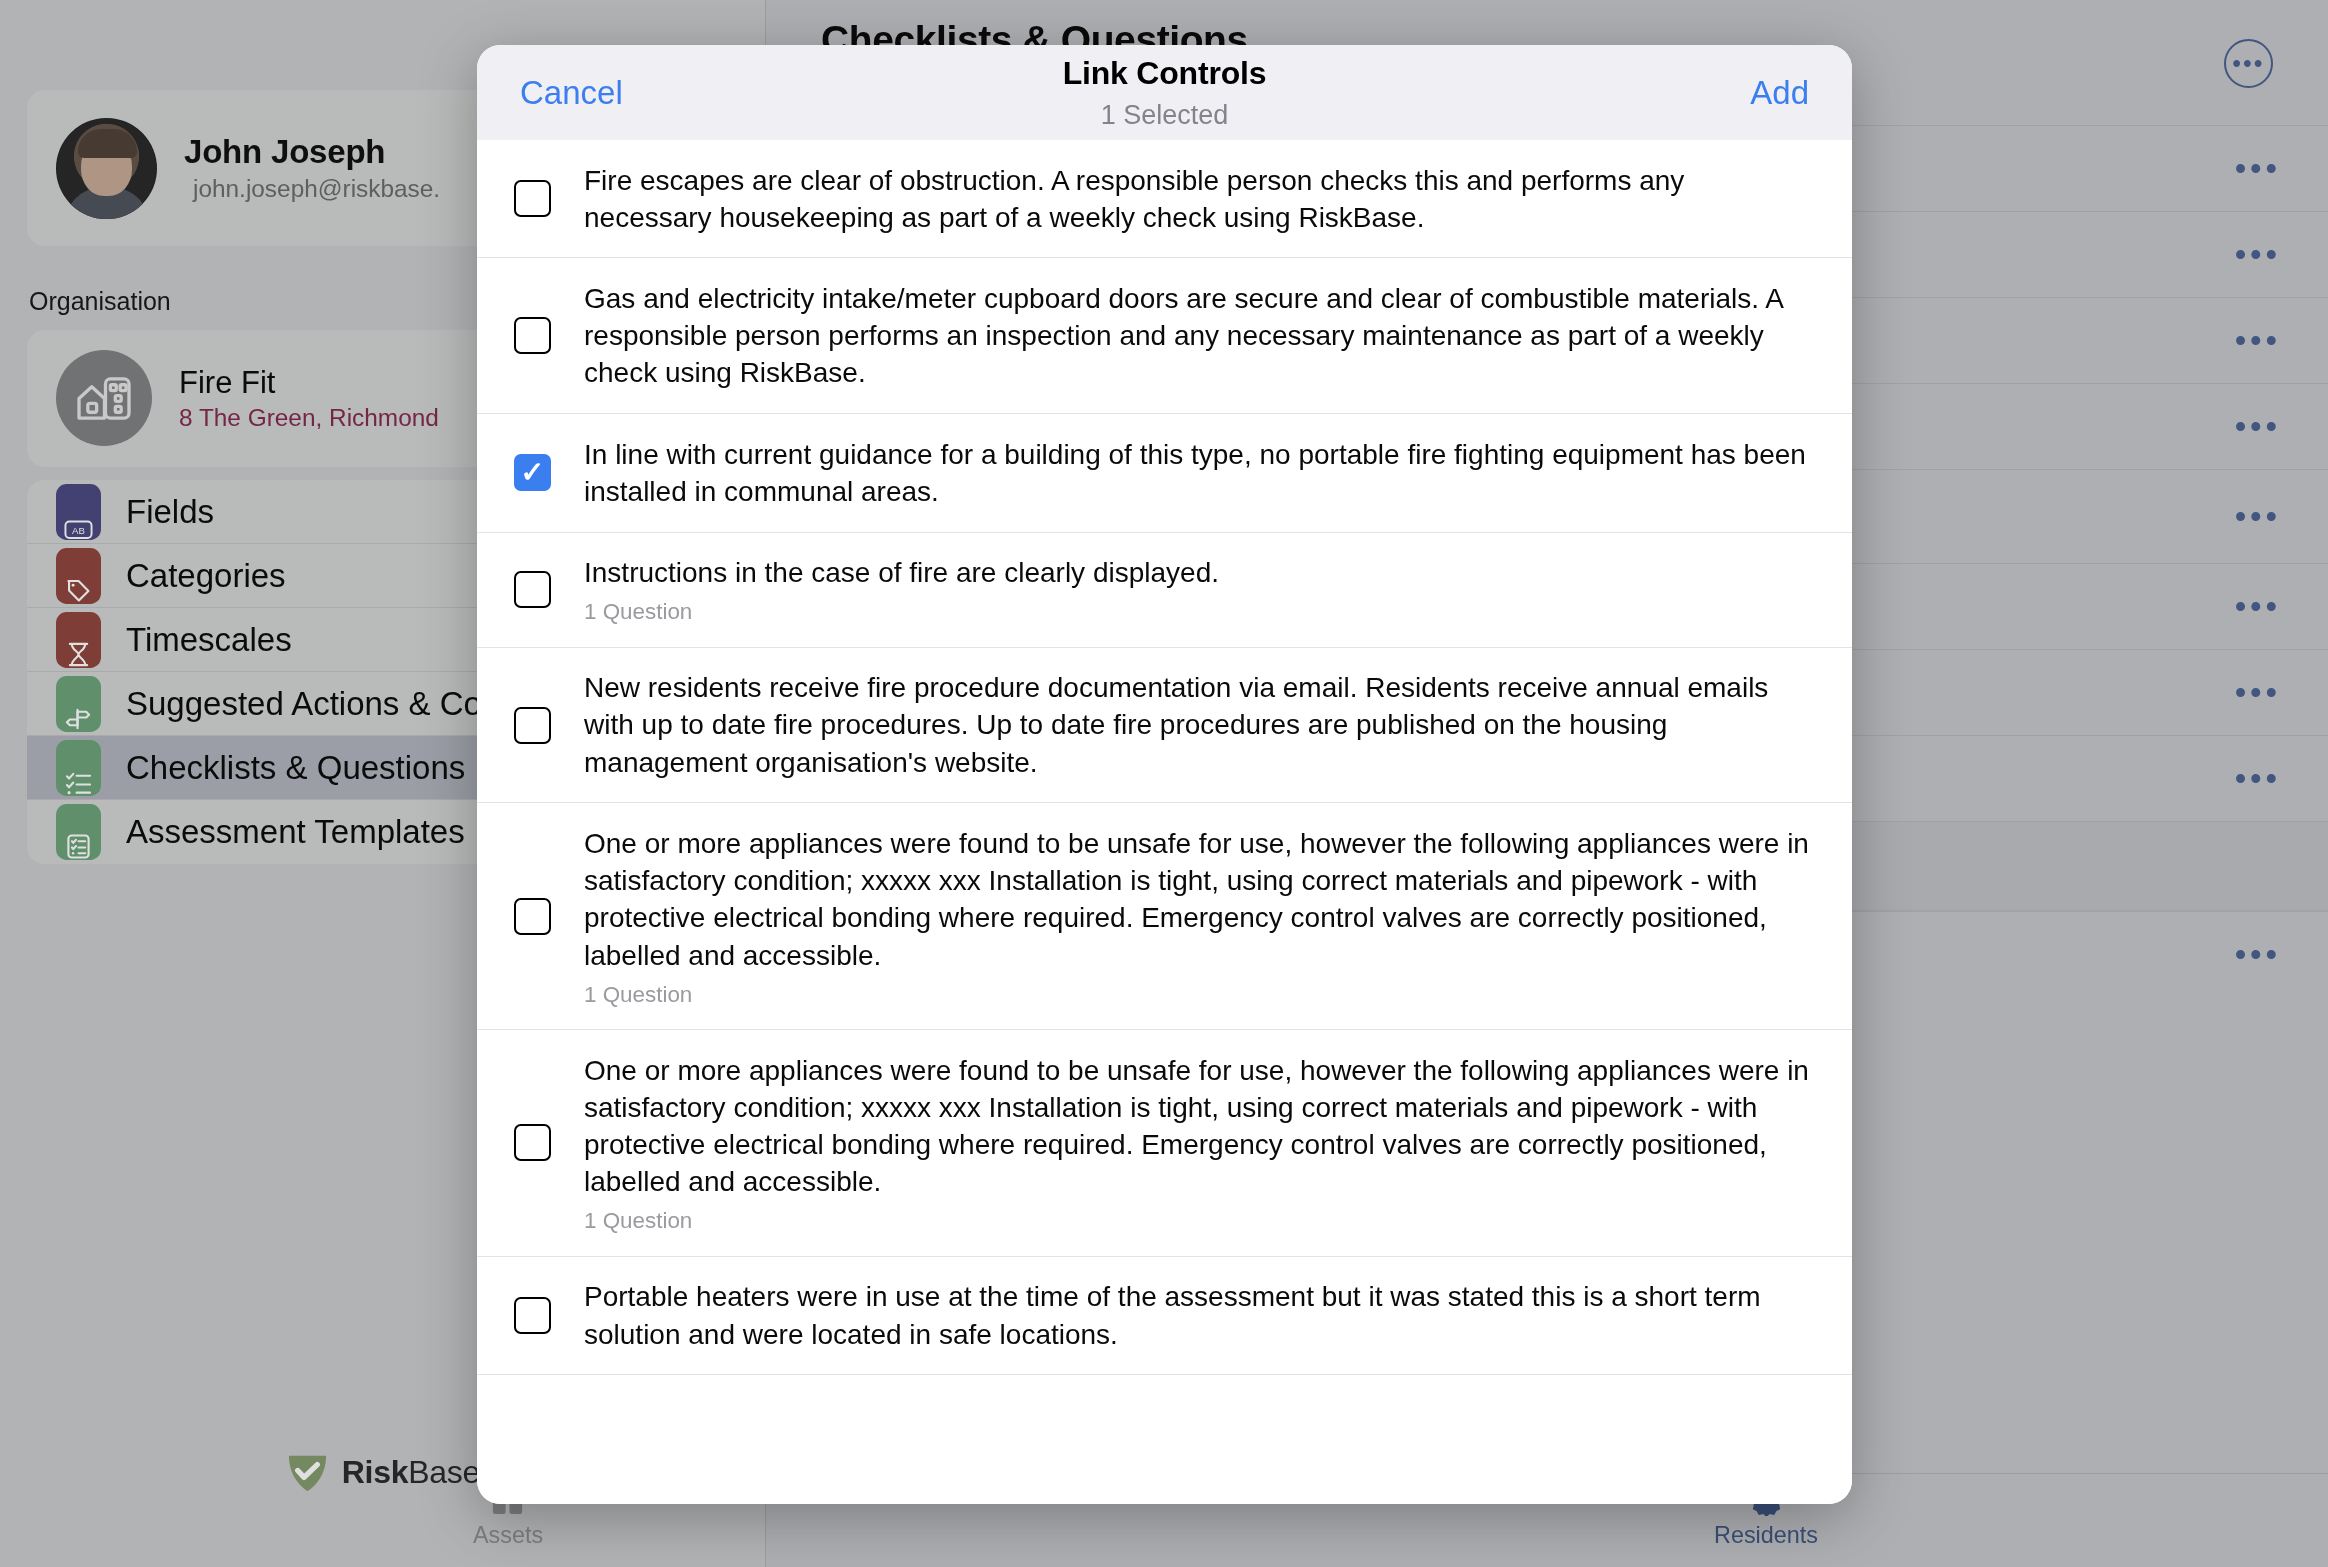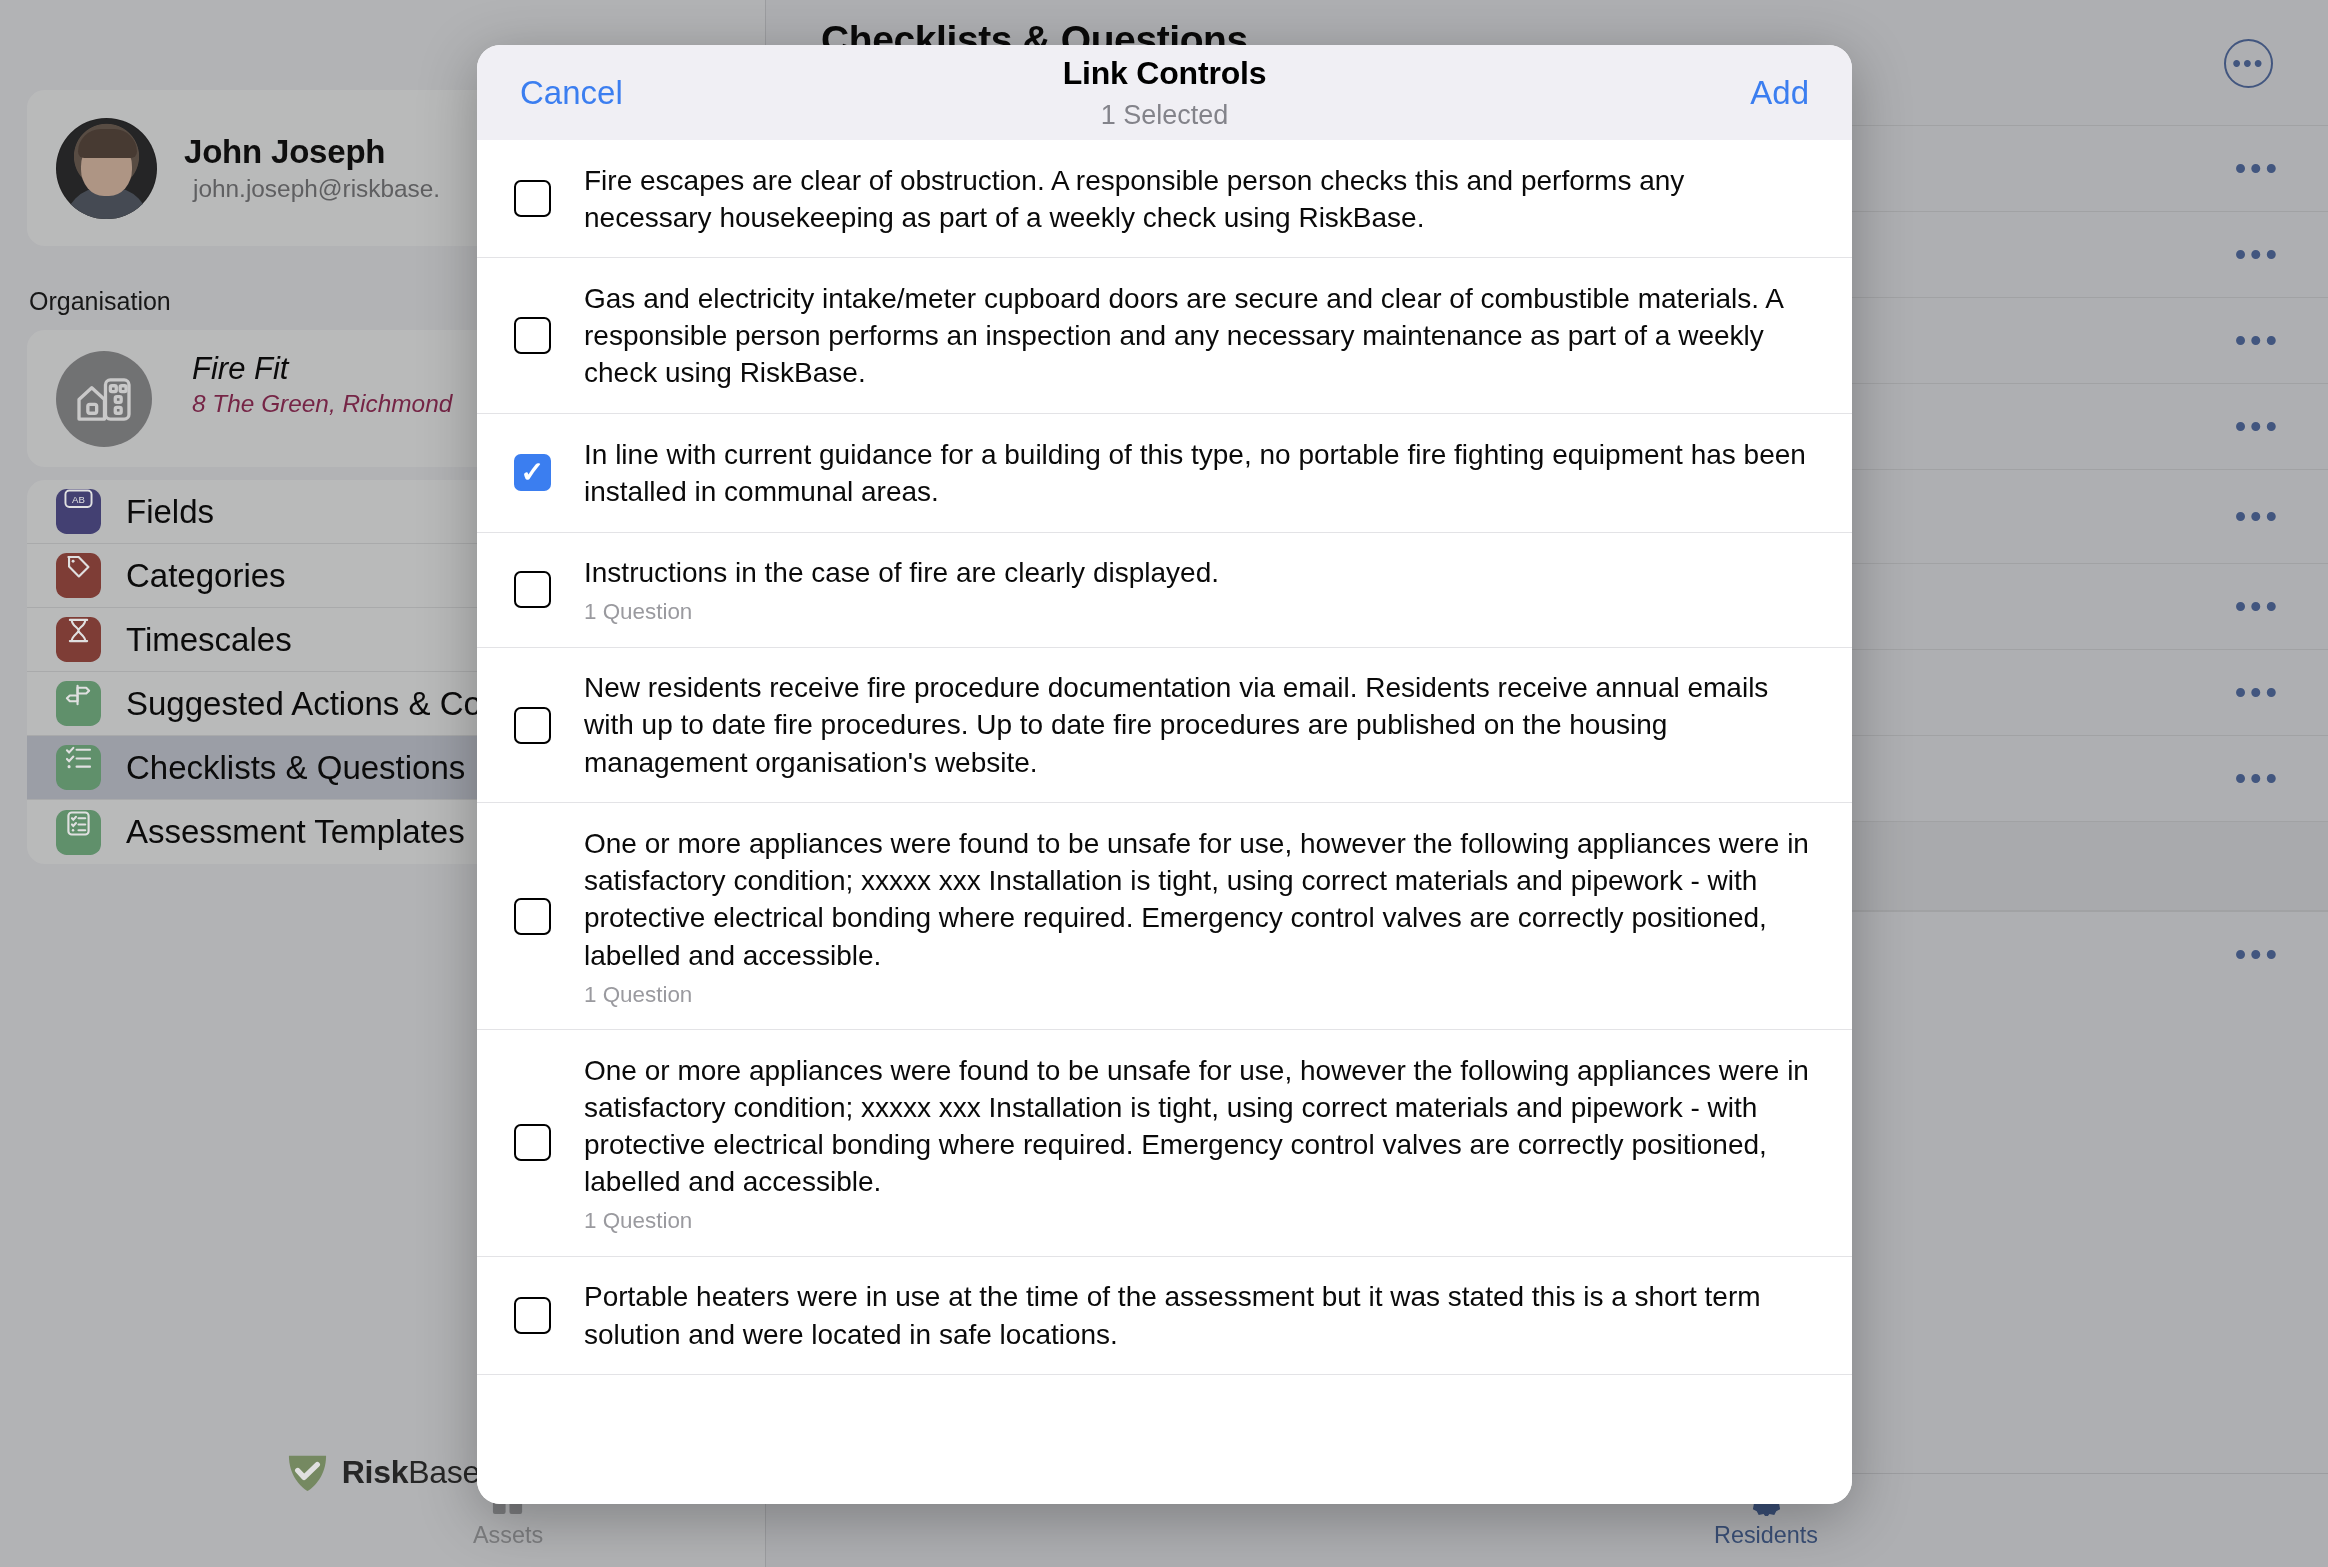--- a/index.html
+++ b/index.html
@@ -65,22 +65,22 @@
     font-size: 24.4px; color: #6b6c70; margin-top: 3.9px; white-space: nowrap; margin-left: 9px;
   }
 
   .section-label {
     margin: 41px 0 13.7px 29px;
     font-size: 25px; color: #1a1a1a; font-weight: 400;
   }
 
   .org-list { margin: 0 27px; background: #d2d3d4; border-radius: 17.6px; overflow: hidden; }
   .org-row {
-    display: flex; gap: 40px;
-    padding: 21.5px 29px; height: 137px; font-style: italic;
+    display: flex; align-items: center; gap: 27px;
+    padding: 21.5px 29px; height: 137px;
   }
   .org-avatar {
     width: 96px; height: 96px; border-radius: 50%;
     background: #808184;
     display: flex; align-items: center; justify-content: center;
     flex: 0 0 auto;
   }
   .org-name { font-size: 31px; font-weight: 500; color: #0d0d0d; white-space: nowrap; }
   .org-addr { font-size: 24.4px; color: #be185d; margin-top: 2.9px; white-space: nowrap; }
 
@@ -91,22 +91,22 @@
     overflow: hidden;
   }
   .menu-item {
     display: flex; align-items: center; gap: 25px;
     height: 64px; padding: 0 29px;
     border-bottom: 1px solid #bfc1c4;
   }
   .menu-item:last-child { border-bottom: none; }
   .menu-item.selected { background: #aeb4c4; }
   .menu-icon {
-    width: 45px; height: 45px; border-radius: 10.7px;
-    display: flex; align-items: flex-start; justify-content: center;
+    width: 45px; height: 56px; border-radius: 10.7px;
+    display: flex; align-items: flex-end; justify-content: center;
     flex: 0 0 auto;
   }
   .menu-label { font-size: 33px; color: #0d0d0d; white-space: nowrap; }
 
   .brand {
     margin-top: auto;
     padding-bottom: 72px;
     display: flex; align-items: center; justify-content: center; gap: 11.7px;
   }
   .brand-text { font-size: 32px; color: #2b2b2b; letter-spacing: -0.3px; }

